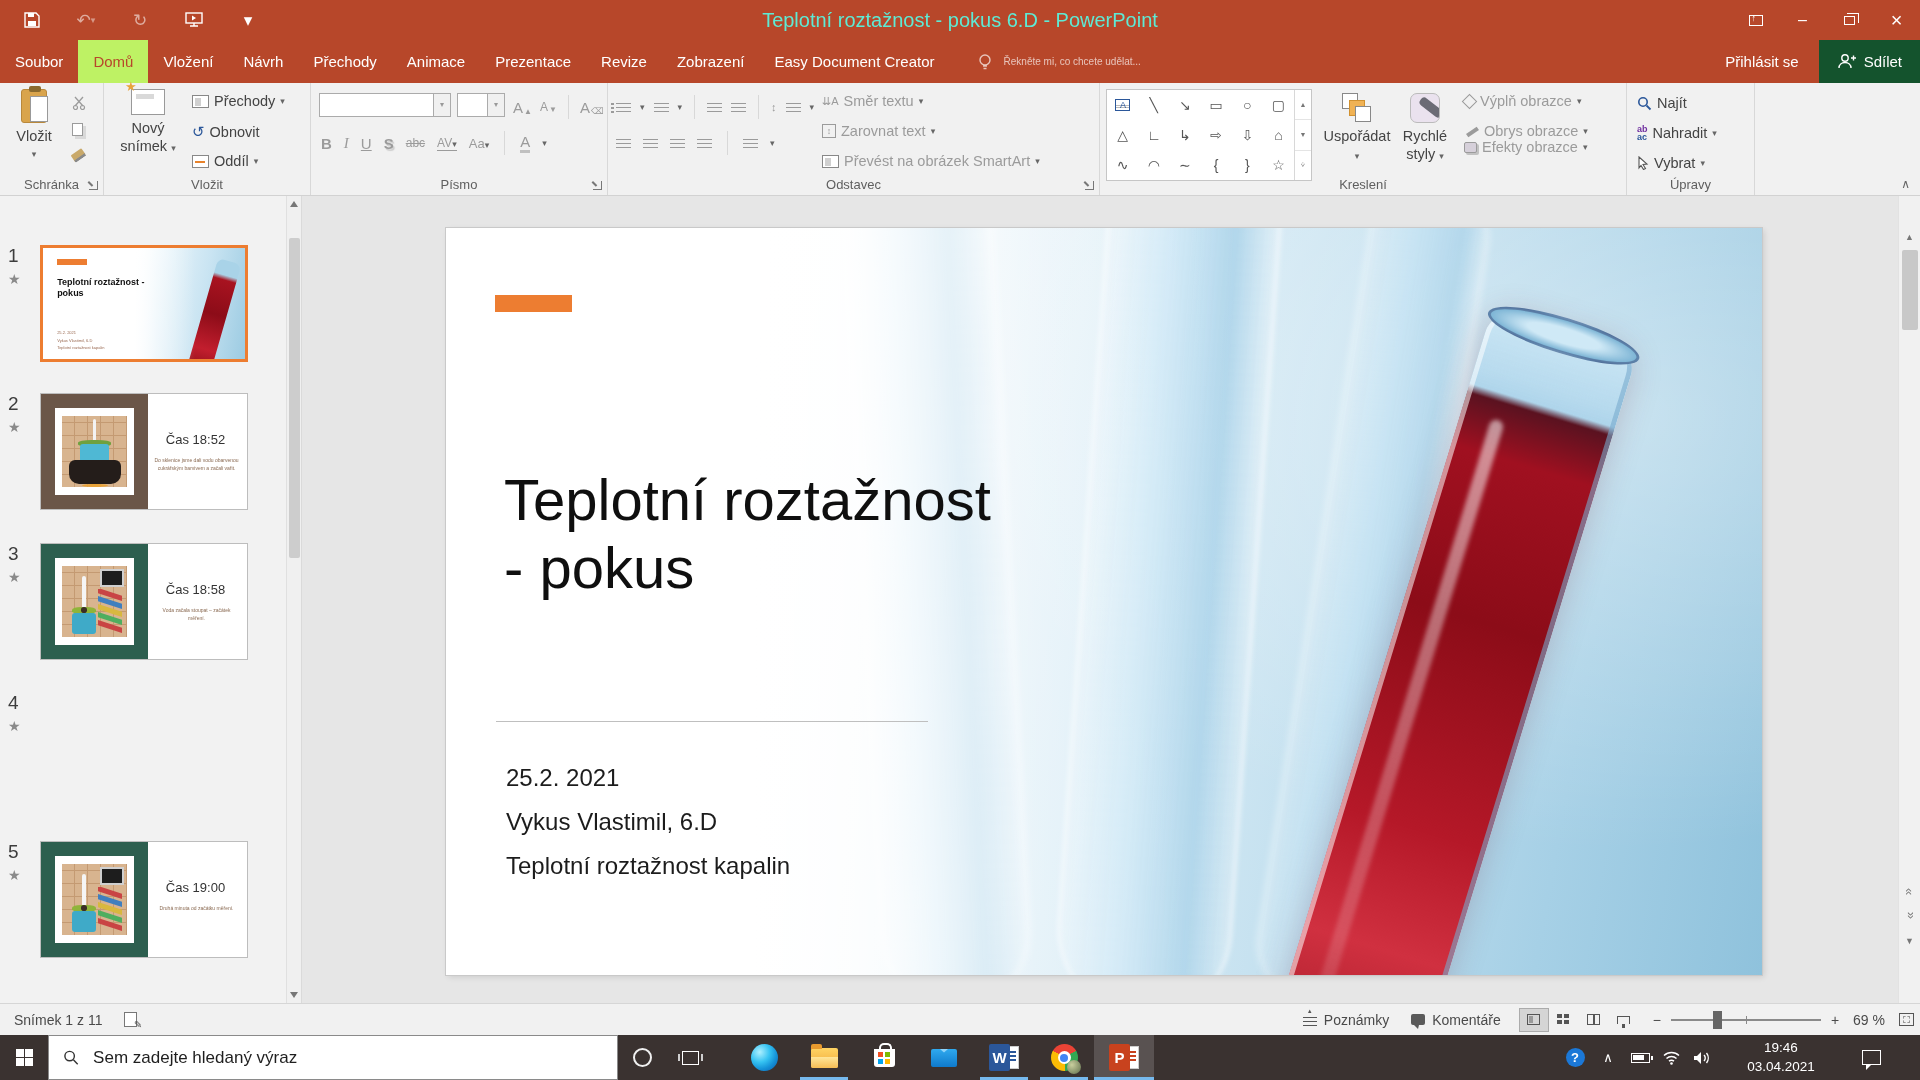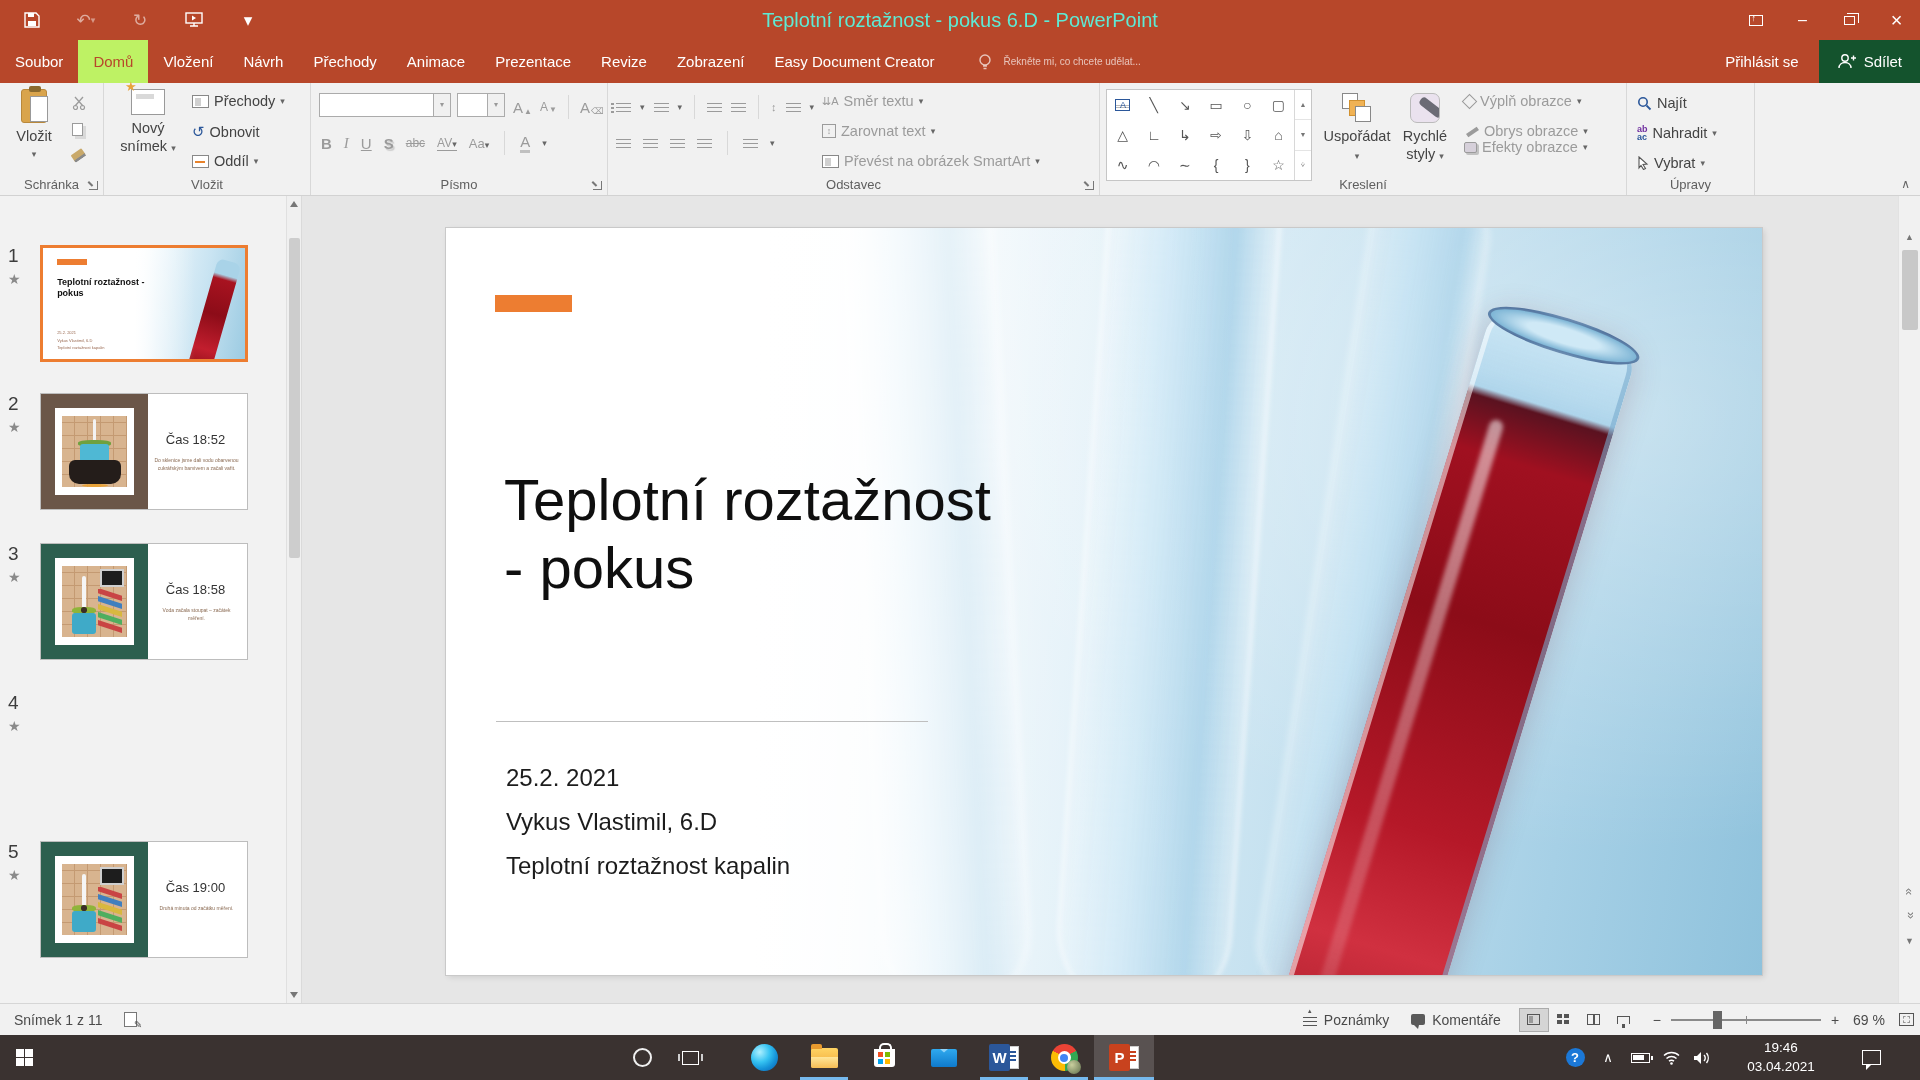--- a/index.html
+++ b/index.html
@@ -712,20 +712,27 @@
       </div>
       <span>69 %</span>
       <span class="fit-ic"></span>
     </div>
   </div>
 
   <div class="taskbar">
     <div class="tb-btn" style="left:0;width:48px">
         <span class="startlogo"></span>
       </div>
+    <div class="tsearch">
+      <svg width="17" height="17" viewBox="0 0 17 17">
+          <circle cx="7" cy="7" r="5" fill="none" stroke="#333" stroke-width="1.5"></circle>
+          <path d="M11 11l4.5 4.5" stroke="#333" stroke-width="1.5"></path>
+        </svg>
+      <input type="text" placeholder="Sem zadejte hledaný výraz" style="">
+    </div>
     <div class="tb-btn" style="left:618px;width:48px">
         <span class="cortana-ring"></span>
       </div>
     <div class="tb-btn" style="left:666px;width:48px">
         <span class="taskview-ic"></span>
       </div>
 
     <div class="tb-btn app" style="left:734px">
         <span class="edge-ic"></span>
       </div>

